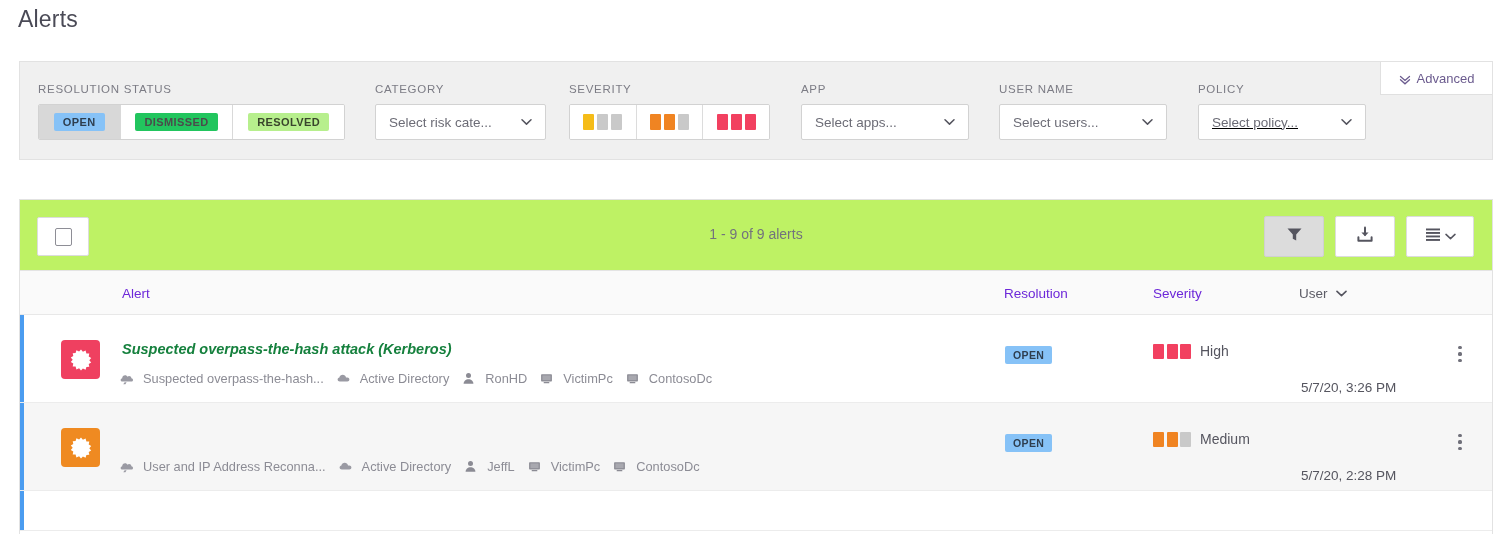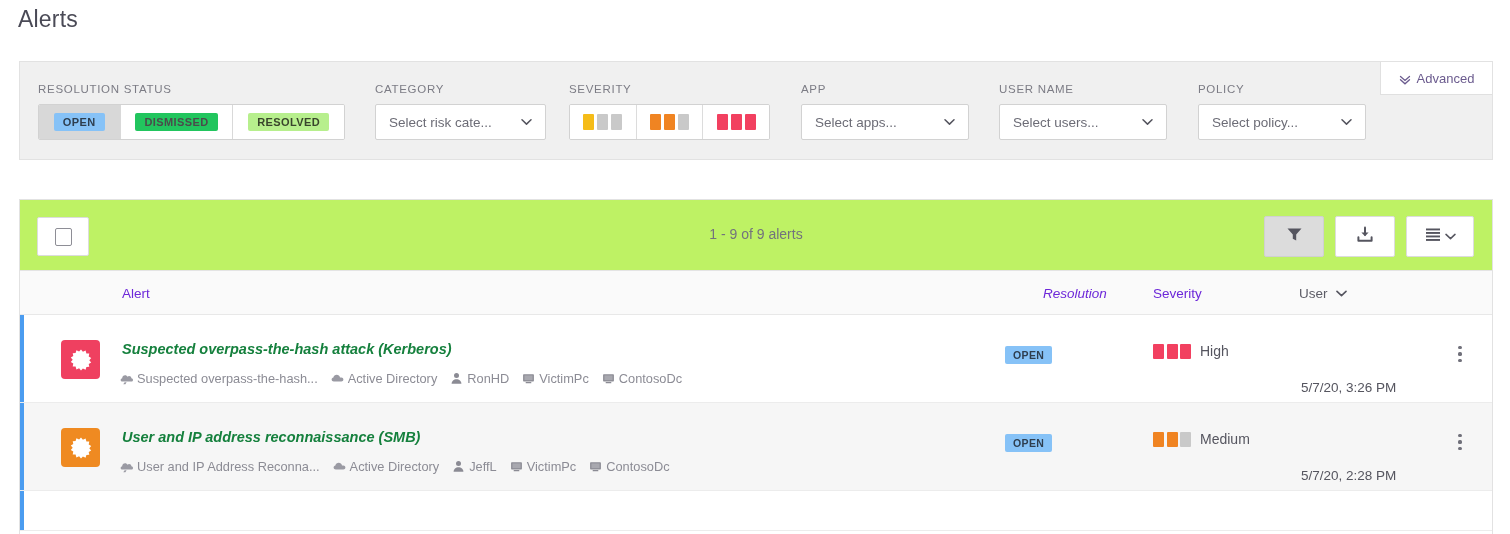--- a/index.html
+++ b/index.html
@@ -156,21 +156,21 @@
   .starburst { width: 24px; height: 24px; display:block; }
   .row-title {
     position: absolute; left: 102px; top: 26px;
     font-size: 14.5px; font-weight: 700; color: #15803d; white-space:nowrap;font-style:italic;
   }
   .row-meta {
     position: absolute; left: 100px; top: 56px;
     display: flex; align-items: center; gap: 13px;
     font-size: 12.8px; color: #8c8c95; white-space: nowrap;
   }
-  .meta-item { display:flex; align-items:center; gap: 4px; }
+  .meta-item { display:flex; align-items:center; gap: 10px; }
   .meta-ico { width: 13px; height: 13px; display:block; flex: none; }
 
   .cell-res { position:absolute; left: 985px; top: 30px; }
   .badge-open {
     display:inline-block; background:#86c2f7; color:#2e3e4f;
     font-size: 10.5px; font-weight: 700; letter-spacing:.4px;
     padding: 3px 8px; border-radius: 2px;
   }
   .cell-sev {
     position:absolute; left: 1133px; top: 28px;
@@ -277,21 +277,21 @@
         <span class="chev">
           <svg class="chev-glyph" width="11" height="11" viewBox="0 0 11 11">
               <path d="M1 3.2L5.5 7.6L10 3.2" stroke="#55555f" stroke-width="1.5" fill="none" stroke-linecap="round" stroke-linejoin="round"></path>
             </svg>
         </span>
       </div>
     </div>
 
     <div class="filter-group" style="left:1178px;">
       <div class="filter-label">POLICY</div>
-      <div class="select" style="width:168px;">
+      <div class="select" style="width:168px;text-decoration:underline;">
         <span class="val">Select policy...</span>
         <span class="chev">
           <svg class="chev-glyph" width="11" height="11" viewBox="0 0 11 11">
               <path d="M1 3.2L5.5 7.6L10 3.2" stroke="#55555f" stroke-width="1.5" fill="none" stroke-linecap="round" stroke-linejoin="round"></path>
             </svg>
         </span>
       </div>
     </div>
   </div>
 
@@ -332,21 +332,21 @@
             <svg width="11" height="11" viewBox="0 0 11 11">
                 <path d="M1 3.4L5.5 7.6L10 3.4" stroke="#55555f" stroke-width="1.5" fill="none" stroke-linecap="round" stroke-linejoin="round"></path>
               </svg>
           </span>
         </div>
       </div>
     </div>
 
     <div class="thead">
       <div class="th" style="left:102px;">Alert</div>
-      <div class="th" style="left:1023px;font-style:italic;">Resolution</div>
+      <div class="th" style="left:984px;">Resolution</div>
       <div class="th" style="left:1133px;">Severity</div>
       <div class="th sorted" style="left:1279px;">
         <span>User</span>
         <span class="sortchev">
           <svg width="11" height="11" viewBox="0 0 11 11">
               <path d="M1 3.4L5.5 7.6L10 3.4" stroke="#55555f" stroke-width="1.6" fill="none" stroke-linecap="round" stroke-linejoin="round"></path>
             </svg>
         </span>
       </div>
     </div>
@@ -430,21 +430,20 @@
 
     <div class="row alt">
       <div class="row-accent"></div>
       <div class="row-icon" style="background:#ef8a21;">
         <span class="starburst">
           <svg width="24" height="24" viewBox="0 0 24 24">
               <path fill="#ffffff" d="M12 1.6l1.9 2.2 2.7-1.2.8 2.8 2.9.2-.6 2.9 2.5 1.5-1.9 2.2 1.9 2.2-2.5 1.5.6 2.9-2.9.2-.8 2.8-2.7-1.2L12 22.4l-1.9-2.2-2.7 1.2-.8-2.8-2.9-.2.6-2.9L1.8 14l1.9-2.2L1.8 9.6l2.5-1.5-.6-2.9 2.9-.2.8-2.8 2.7 1.2z"></path>
             </svg>
         </span>
       </div>
-      <div class="row-title">User and IP address reconnaissance (SMB)</div>
       <div class="row-meta">
         <span class="meta-item">
           <span class="meta-ico">
             <svg width="13" height="13" viewBox="0 0 13 13">
                 <path fill="#9a9aa3" d="M3.4 9.6h7.9c1 0 1.7-.8 1.7-1.7 0-.9-.7-1.6-1.6-1.7-.1-1.2-1.1-2.1-2.3-2.1-.6 0-1.1.2-1.5.6-.5-.9-1.4-1.5-2.5-1.5C3.5 3.2 2.2 4.5 2.2 6.1v.1C1.3 6.4.6 7.2.6 8.1c0 .9.7 1.5 1.6 1.5z"></path>
                 <path fill="#9a9aa3" d="M4.6 10.3l-1.3 1.9h2.1l1.2-1.9z"></path>
               </svg>
           </span>
           <span>User and IP Address Reconna...</span>
         </span>

